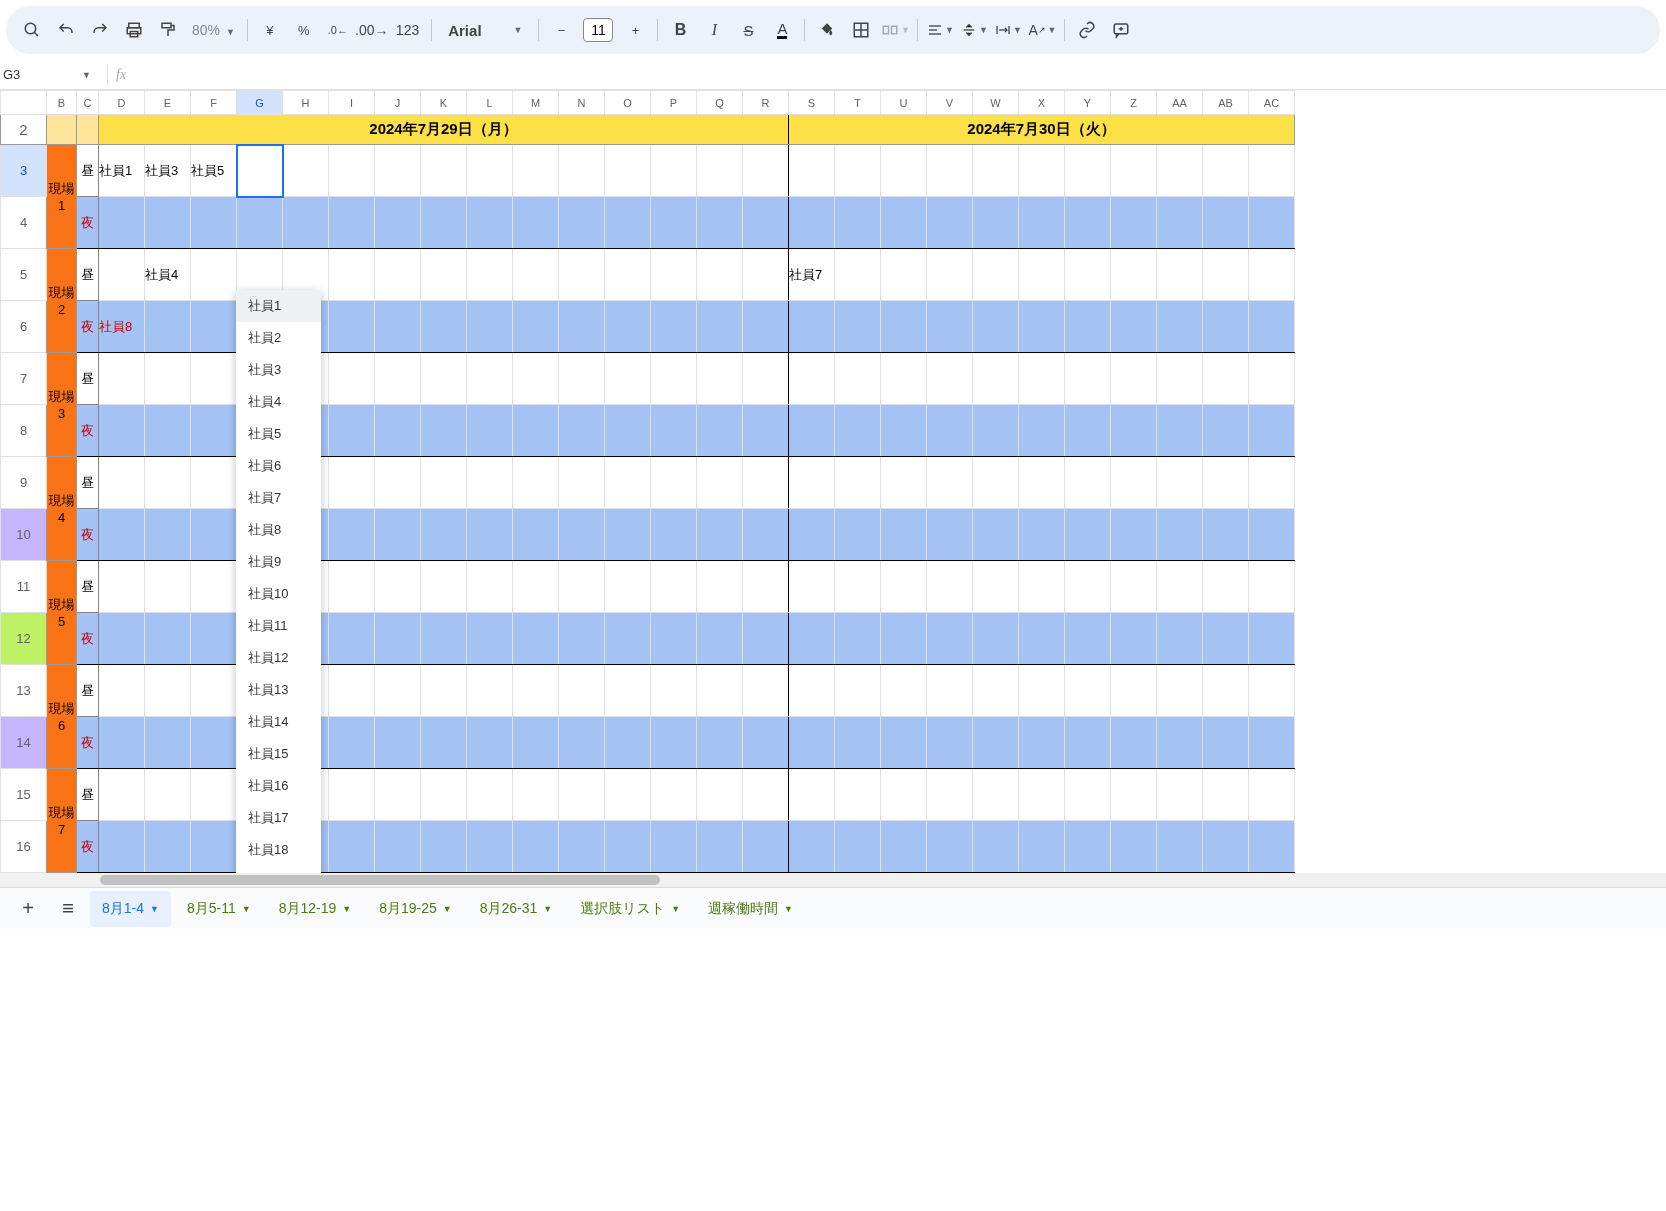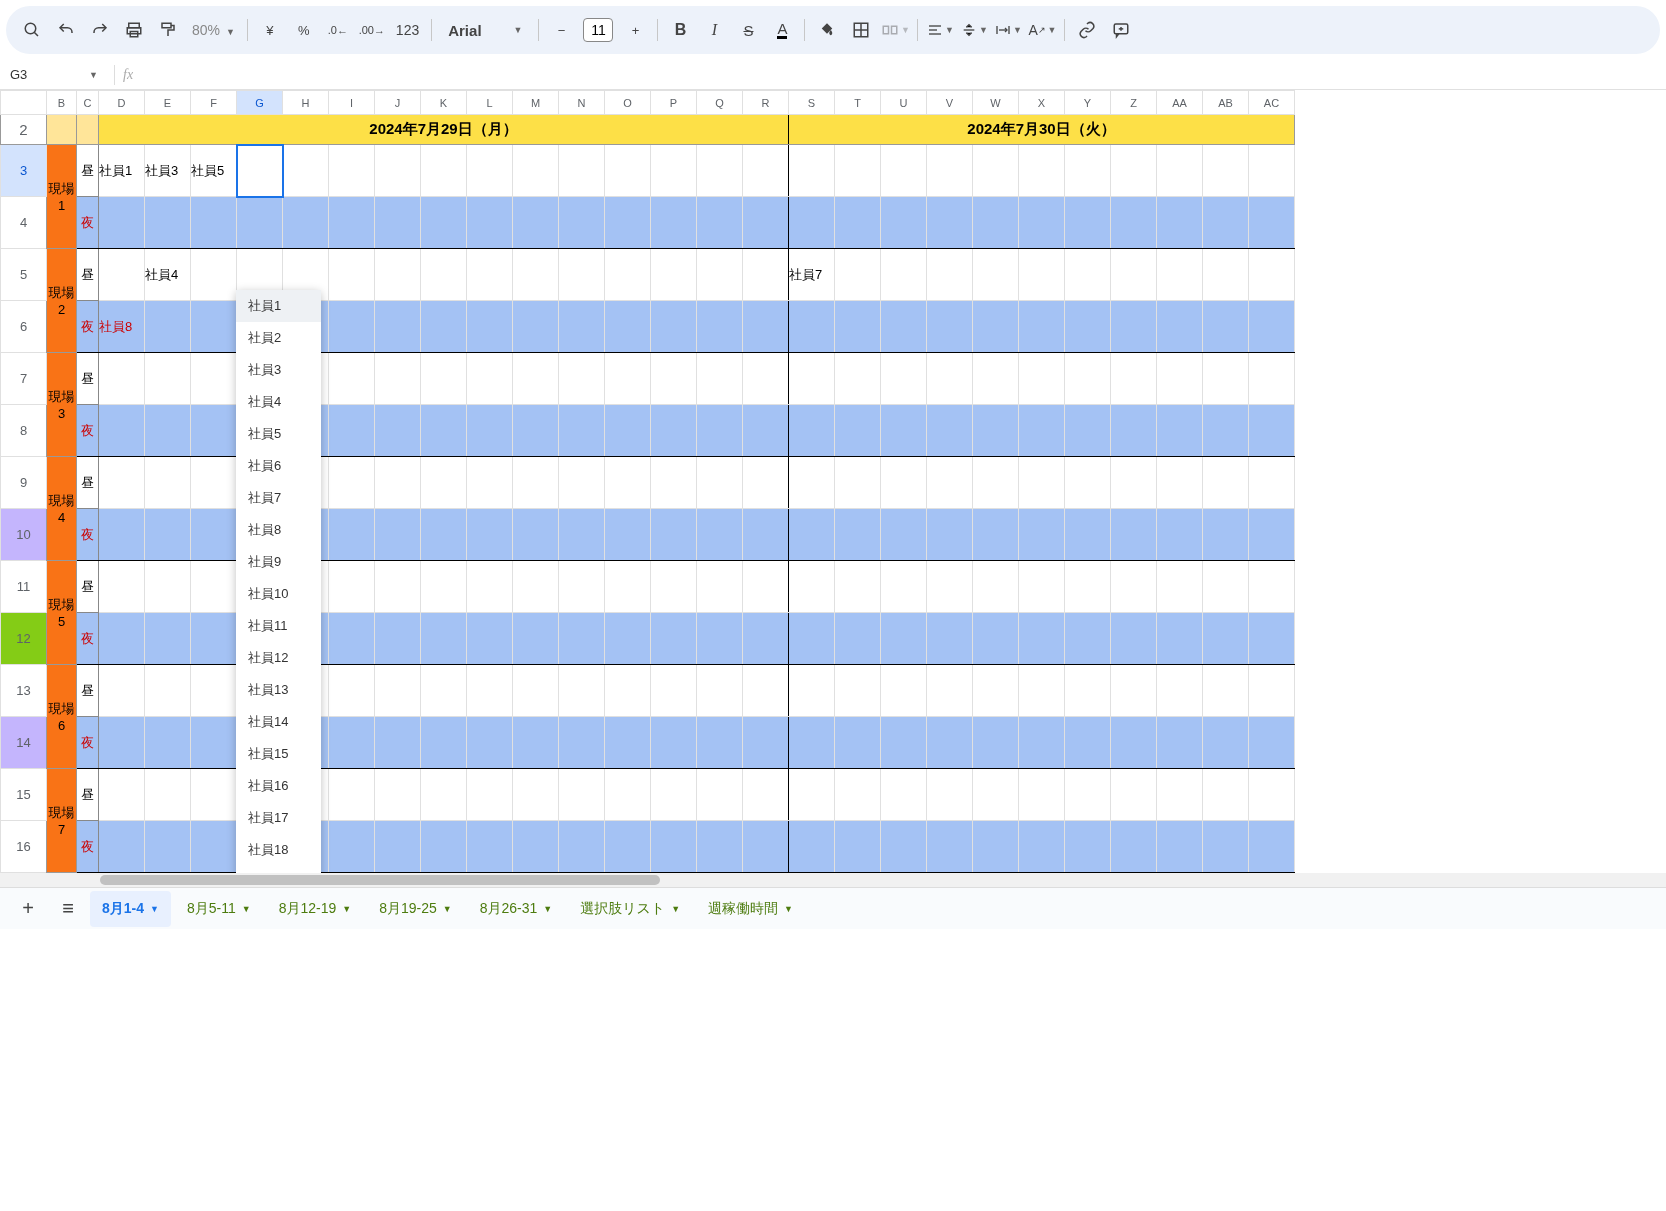--- a/index.html
+++ b/index.html
@@ -14,21 +14,21 @@
 .font-sel { display: flex; align-items: center; gap: 30px; padding: 0 10px; cursor: pointer; color: #444; font-size: 15px; font-weight: bold; }
 .fs-box { display: flex; align-items: center; gap: 6px; }
 .fs-input { width: 30px; height: 24px; border: 1px solid #888; border-radius: 4px; text-align: center; font-size: 14px; outline: none; }
 .tb-b { font-weight: bold; font-size: 16px; }
 .tb-i { font-style: italic; font-size: 16px; font-family: serif; }
 .tb-s { text-decoration: line-through; font-size: 15px; }
 .tb-a { font-size: 15px; border-bottom: 3px solid #000; line-height: 14px; }
 .caret-d { font-size: 9px; color: #666; margin-left: 2px; }
 
 
-.fxrow { display: flex; align-items: center; height: 30px; border-bottom: 1px solid #e0e0e0; padding-left: 10px; }
+.fxrow { display: flex; align-items: center; height: 30px; border-bottom: 1px solid #e0e0e0; padding-left: 3px; }
 .namebox { width: 96px; display: flex; align-items: center; justify-content: space-between; padding-right: 8px; font-size: 13px; color: #333; }
 .nb-caret { font-size: 9px; color: #666; }
 .fxsep { width: 1px; height: 20px; background: #ddd; margin: 0 8px; }
 .fxlabel { font-style: italic; color: #aaa; font-size: 14px; font-family: serif; }
 
 
 .gridwrap { position: relative; overflow: hidden; }
 .grid { border-collapse: collapse; table-layout: fixed; }
 .grid td, .grid th { border: 1px solid #e0e0e0; padding: 0; height: 24px; font-size: 13px; font-weight: normal; }
 .colhdr th { background: #fff; color: #5f6368; font-size: 11px; font-weight: normal; text-align: center; height: 24px; }
@@ -58,21 +58,21 @@
 .dd-item:hover, .dd-item.hl { background: #eef1f4; }
 
 
 .hscroll { height: 14px; background: #f1f1f1; display: flex; align-items: center; padding-left: 100px; }
 .hsthumb { height: 10px; width: 560px; background: #c1c1c1; border-radius: 5px; }
 
 
 .tabs { display: flex; align-items: center; height: 42px; padding: 0 10px; gap: 4px; border-top: 1px solid #ddd; background: #f9fbfd; }
 .tab-btn { width: 36px; height: 36px; display: flex; align-items: center; justify-content: center; color: #444; cursor: pointer; font-size: 20px; border-radius: 4px; }
 .tab { display: flex; align-items: center; gap: 6px; padding: 0 12px; height: 36px; cursor: pointer; border-radius: 4px; font-size: 14px; color: #4d7c0f; }
-.tab.active { color: #1a73e8; background: #e8f0fe; font-weight: 700; }
+.tab.active { color: #1a73e8; background: #e8f0fe; font-weight: 400; }
 .tab-caret { font-size: 9px; }
 </style>
 </head>
 <body>
 
 <div class="toolbar">
   <div class="tb-btn">
       <svg width="18" height="18" viewBox="0 0 24 24" fill="none" stroke="#444" stroke-width="2">
         <circle cx="10" cy="10" r="7"></circle>
         <line x1="20" y1="20" x2="15" y2="15"></line>
@@ -108,21 +108,21 @@
   <div class="tb-btn">
       <span>¥</span>
     </div>
   <div class="tb-btn">
       <span>%</span>
     </div>
   <div class="tb-btn">
       <span style="font-size:11px">.0←</span>
     </div>
   <div class="tb-btn">
-      <span style="font-size:11px">.00→</span>
+      <span style="font-size:14px">.00→</span>
     </div>
   <div class="tb-text dark"><span>123</span></div>
   <div class="tb-sep"></div>
   <div class="font-sel">
       <span>Arial</span>
       <span class="caret-d">▼</span>
     </div>
   <div class="tb-sep"></div>
   <div class="fs-box">
     <div class="tb-btn">−</div>
@@ -535,21 +535,21 @@
           <td class="cell"></td>
           <td class="cell"></td>
           <td class="cell"></td>
           <td class="cell"></td>
           <td class="cell"></td>
           <td class="cell"></td>
           <td class="cell"></td>
           <td class="cell"></td>
         </tr>
   <tr class="nightrow tall">
-          <td class="rownum" style="background:#84cc16">12</td>
+          <td class="rownum" style="background:#bef264">12</td>
           <td class="shiftcell night thickb">夜</td>
           <td class="cell thickb"></td>
           <td class="cell thickb"></td>
           <td class="cell thickb"></td>
           <td class="cell thickb"></td>
           <td class="cell thickb"></td>
           <td class="cell thickb"></td>
           <td class="cell thickb"></td>
           <td class="cell thickb"></td>
           <td class="cell thickb"></td>

